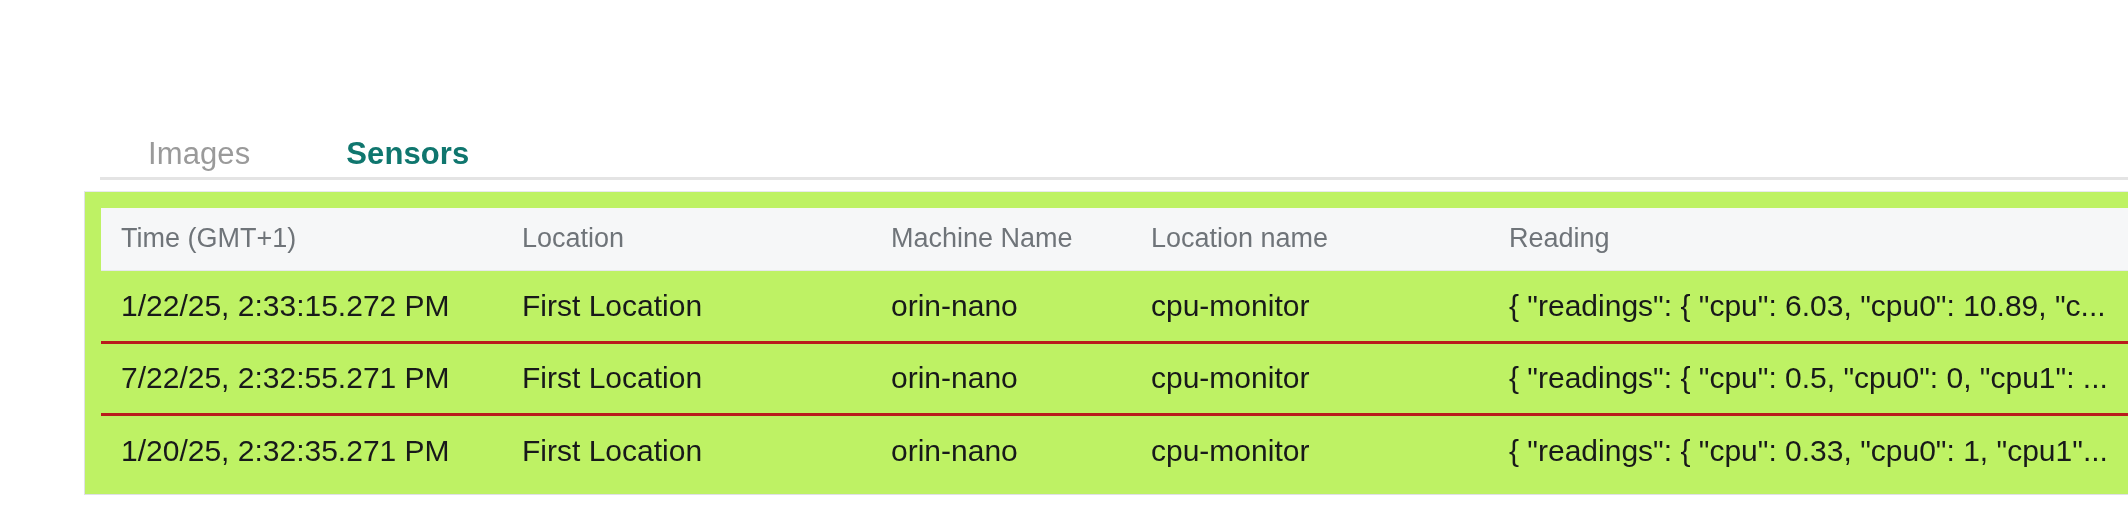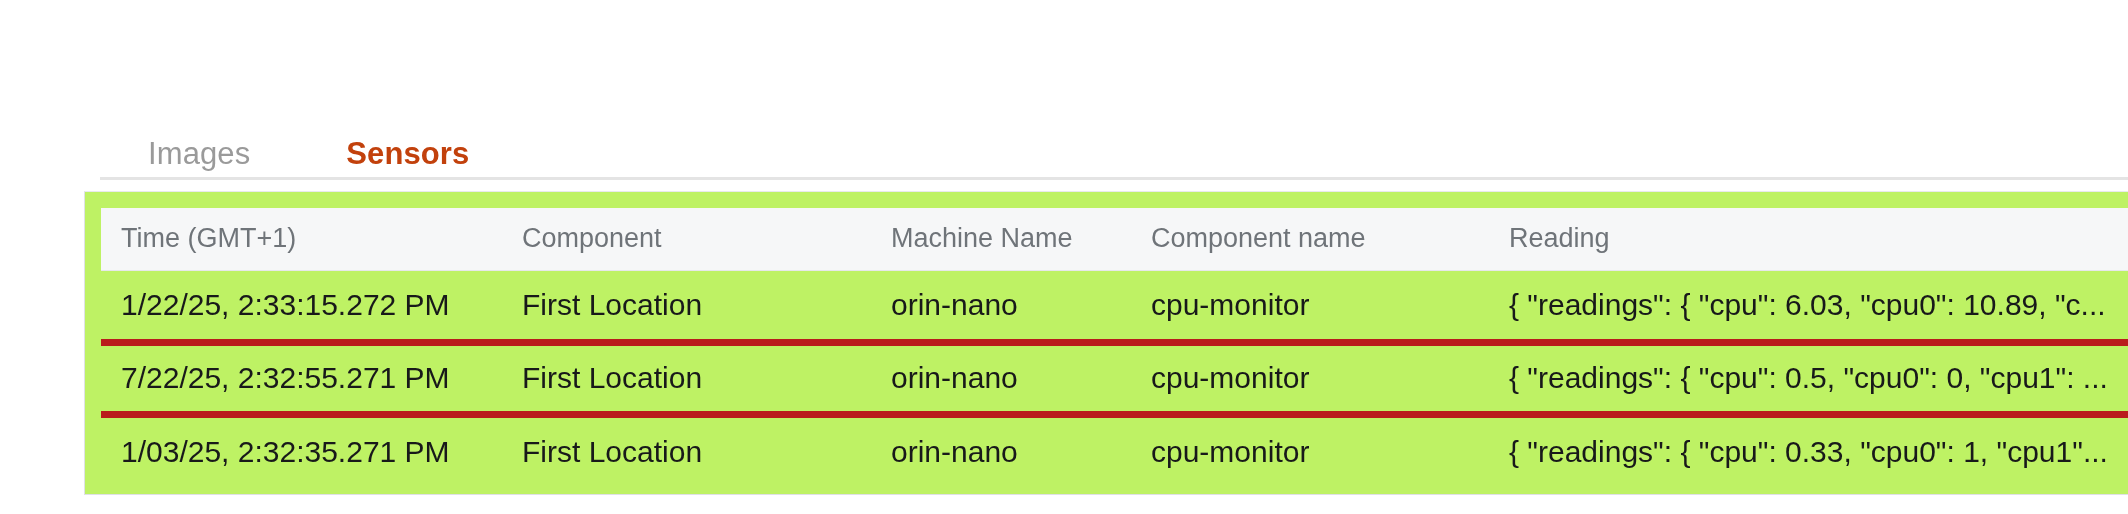--- a/index.html
+++ b/index.html
@@ -47,21 +47,21 @@
     letter-spacing: 0.1px;
     color: #9a9a9a;
     white-space: nowrap;
     cursor: pointer;
     background: transparent;
     border: none;
     font-family: "Liberation Sans", sans-serif;
   }
 
   .tab.active {
-    color: #c2410c;
+    color: #0f766e;
     font-weight: bold;
   }
 
   .tab.active::after {
     content: "";
     position: absolute;
     left: 0;
     right: 0;
     bottom: 0;
     height: 5px;
@@ -130,21 +130,21 @@
     font-size: 27px;
     font-weight: normal;
     color: #6f7479;
     vertical-align: middle;
   }
 
   table.sensors tbody td {
     height: 72px;
     font-size: 30px;
     color: #18191a;
-    border-bottom: 7px solid #b91c1c;
+    border-bottom: 3px solid #b91c1c;
     vertical-align: middle;
   }
 
   table.sensors tbody tr:last-child td {
     border-bottom: none;
   }
 
   
   .col-time      { width: 401px; }
   .col-location  { width: 369px; }
@@ -199,43 +199,43 @@
       <colgroup>
         <col class="col-time">
         <col class="col-location">
         <col class="col-machine">
         <col class="col-component">
         <col class="col-reading">
       </colgroup>
       <thead>
         <tr>
           <th>Time (GMT+1)</th>
-          <th>Component</th>
+          <th>Location</th>
           <th>Machine Name</th>
-          <th>Component name</th>
+          <th>Location name</th>
           <th>Reading</th>
         </tr>
       </thead>
       <tbody>
         <tr>
           <td>1/22/25, 2:33:15.272 PM</td>
           <td>First Location</td>
           <td>orin-nano</td>
           <td>cpu-monitor</td>
           <td class="cell-reading">{ "readings": { "cpu": 6.03, "cpu0": 10.89, "c...</td>
         </tr>
         <tr>
           <td>7/22/25, 2:32:55.271 PM</td>
           <td>First Location</td>
           <td>orin-nano</td>
           <td>cpu-monitor</td>
           <td class="cell-reading">{ "readings": { "cpu": 0.5, "cpu0": 0, "cpu1": ...</td>
         </tr>
         <tr>
-          <td>1/03/25, 2:32:35.271 PM</td>
+          <td>1/20/25, 2:32:35.271 PM</td>
           <td>First Location</td>
           <td>orin-nano</td>
           <td>cpu-monitor</td>
           <td class="cell-reading">{ "readings": { "cpu": 0.33, "cpu0": 1, "cpu1"...</td>
         </tr>
       </tbody>
     </table>
   </div>
 
   <div class="vscroll-track"></div>

